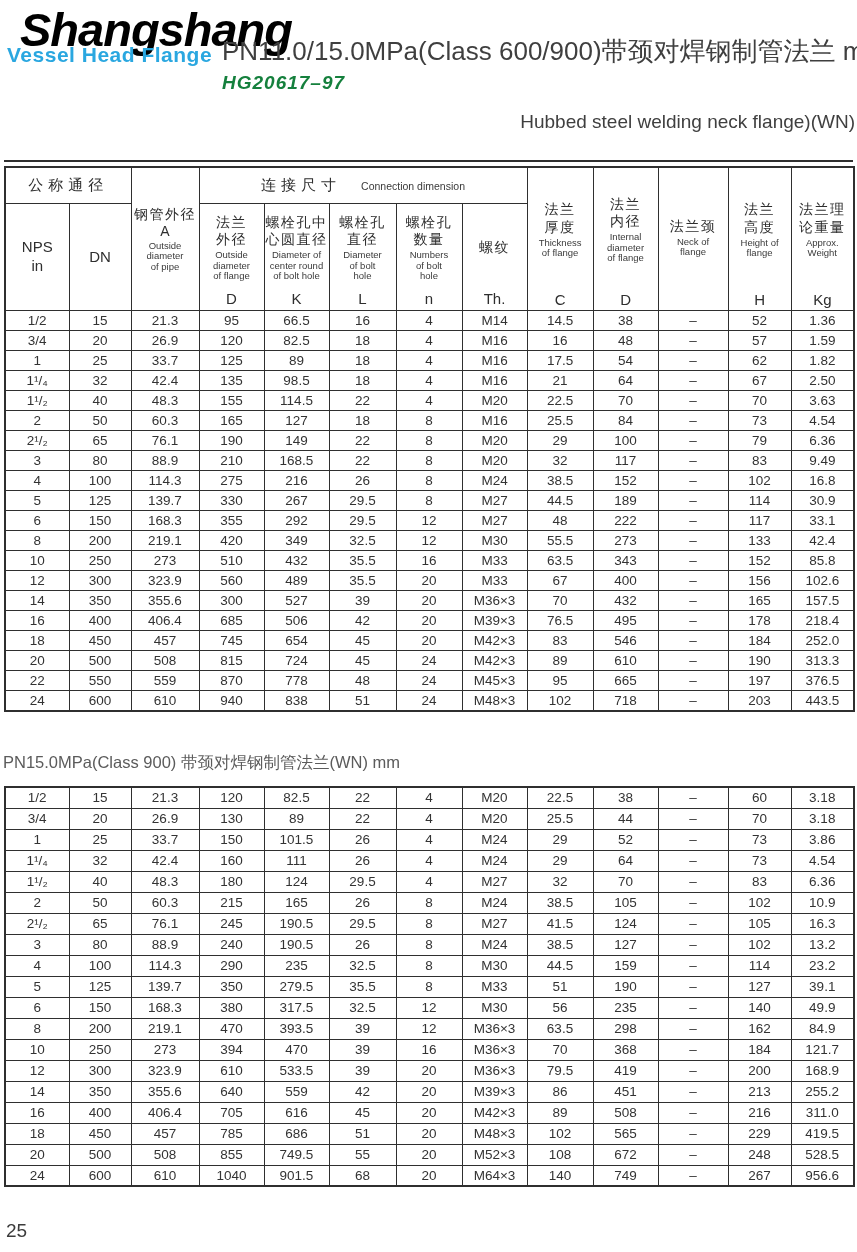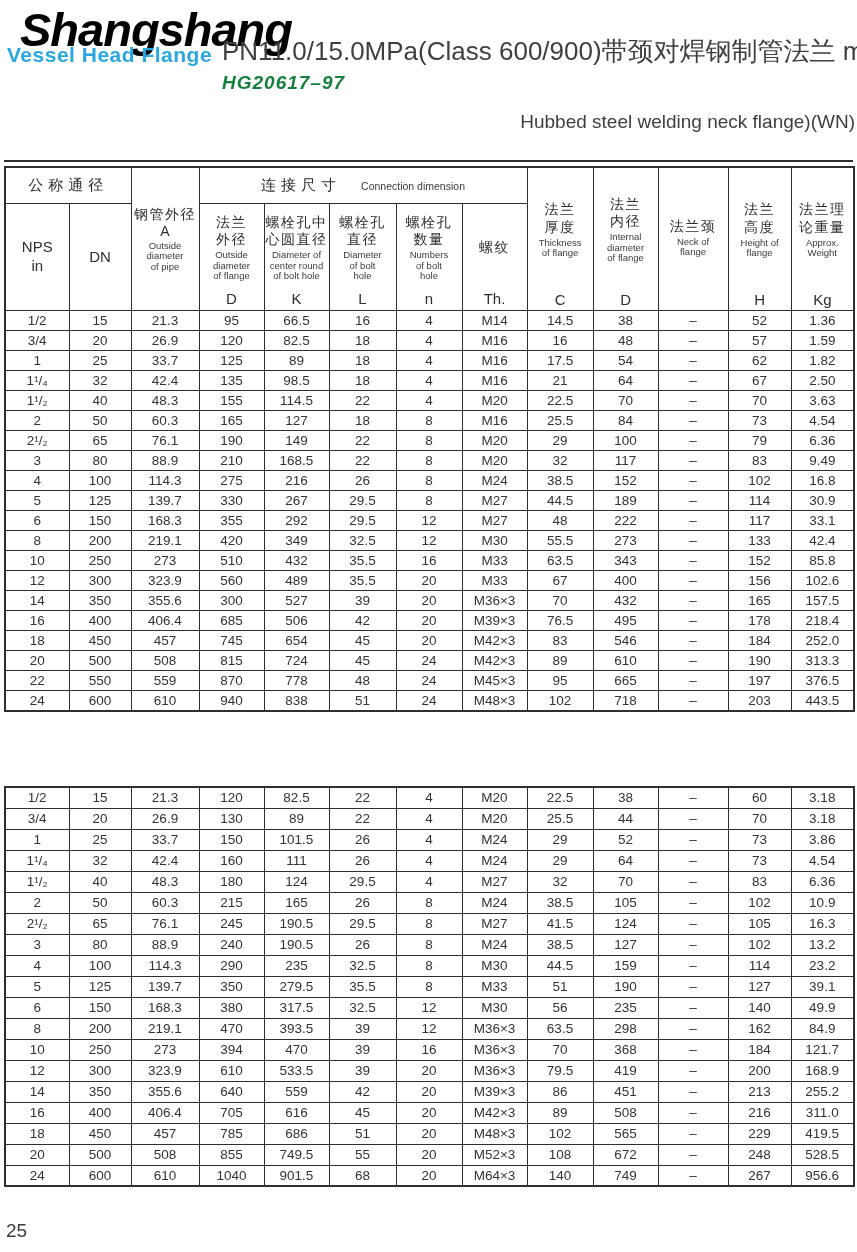--- a/index.html
+++ b/index.html
@@ -520,20 +520,21 @@
             <td>102</td>
             <td>718</td>
             <td class="dash">–</td>
             <td>203</td>
             <td>443.5</td>
           </tr>
         </tbody>
     </table>
   </div>
 
+  <div class="section2">PN15.0MPa(Class 900) 带颈对焊钢制管法兰(WN)  mm</div>
 
   <div class="t2wrap">
     <table class="spec t2">
       <colgroup>
         <col style="width:64px">
           <col style="width:62px">
           <col style="width:68px">
         <col style="width:65px">
           <col style="width:65px">
           <col style="width:67px">

